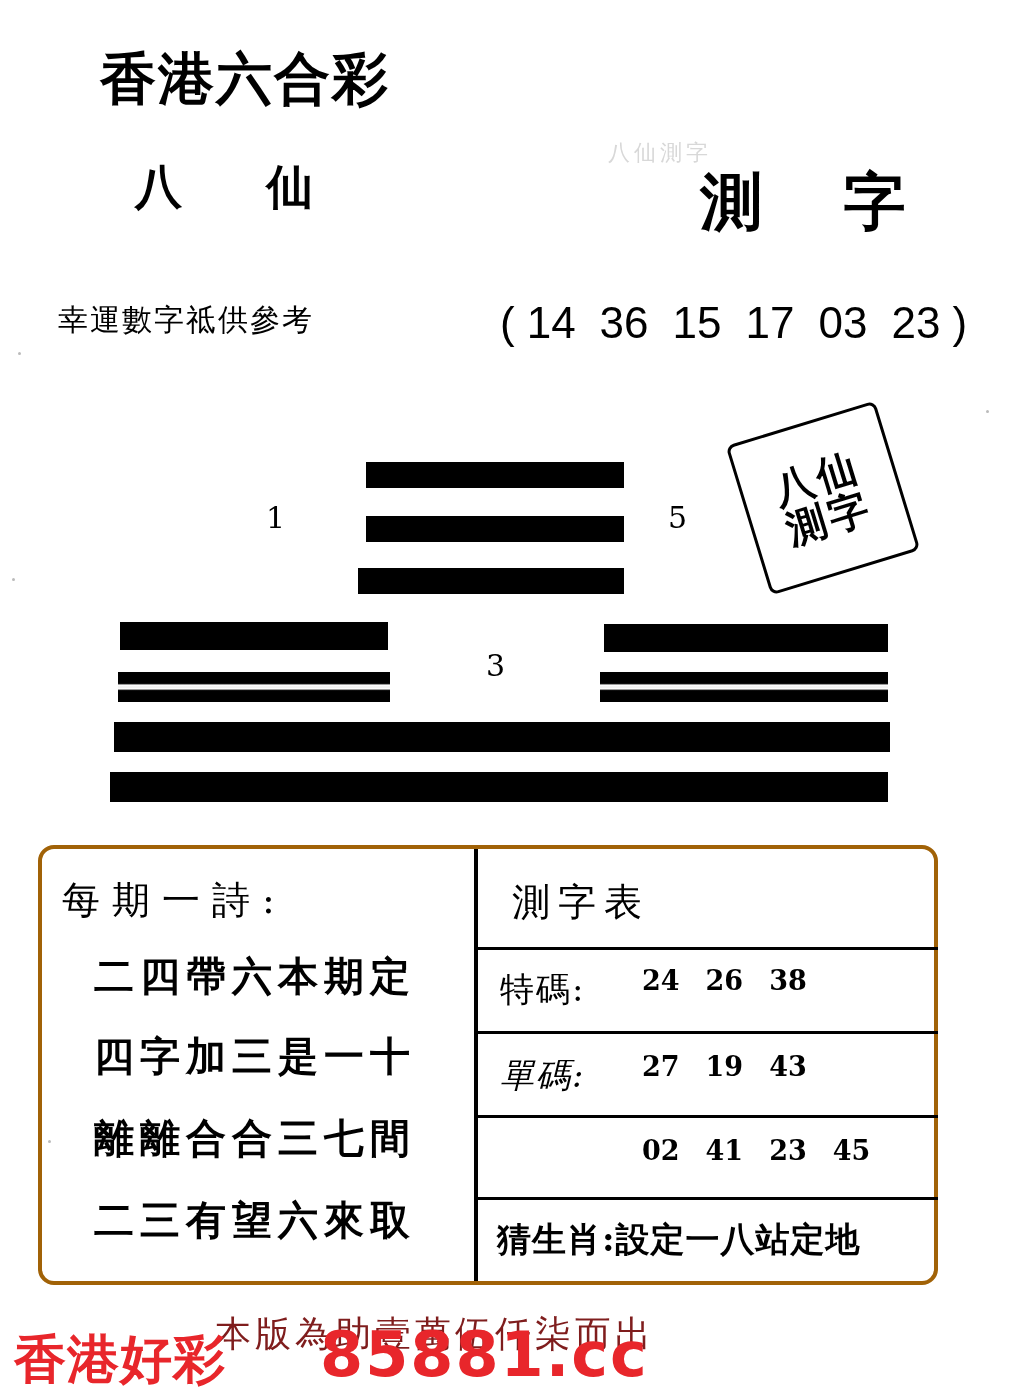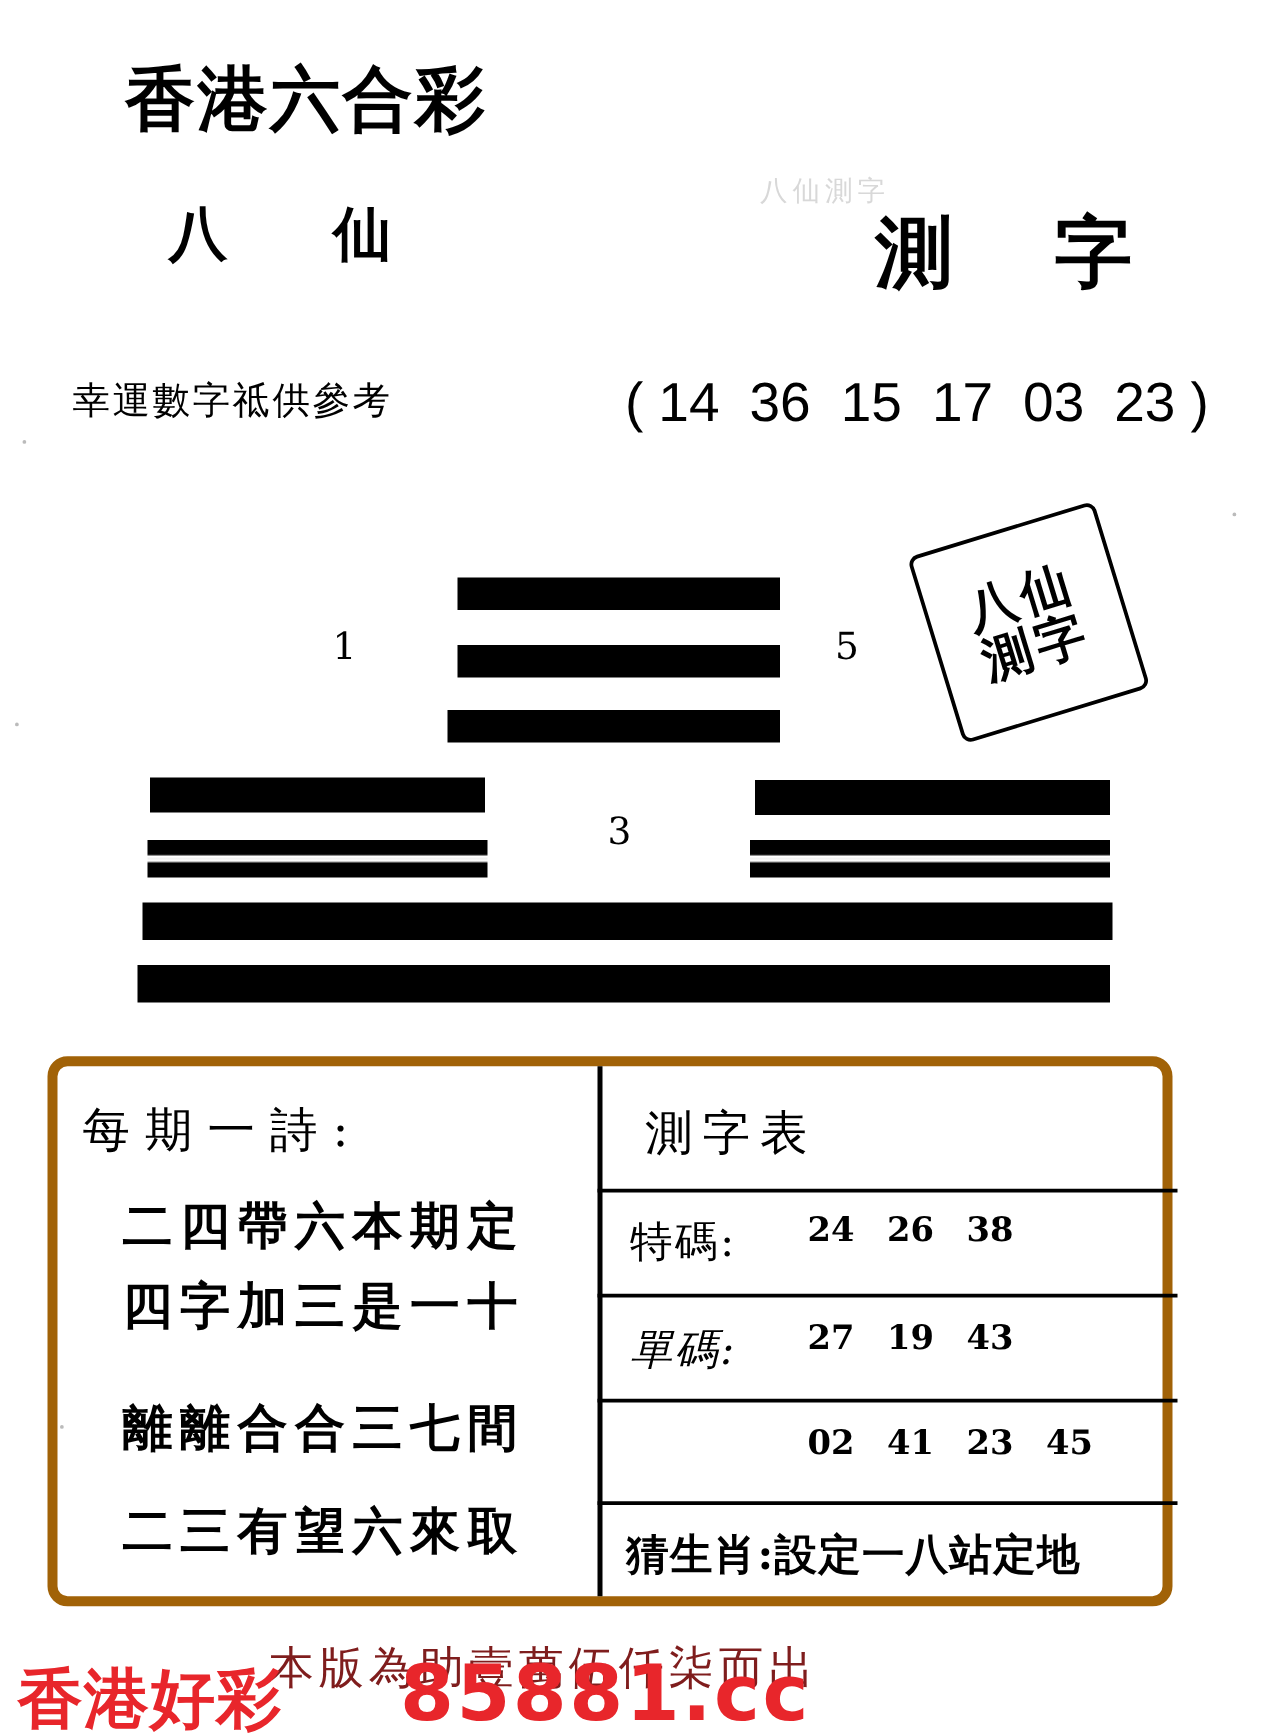--- a/index.html
+++ b/index.html
@@ -127,21 +127,21 @@
   .stamp-txt span {
     letter-spacing: 4px;
   }
   
   .main-box {
     position: absolute;
     left: 38px;
     top: 845px;
     width: 900px;
     height: 440px;
-    border: 8px solid #a16207;
+    border: 4px solid #a16207;
     border-radius: 16px;
     box-sizing: border-box;
   }
   .divider-v {
     position: absolute;
     left: 432px;
     top: 0;
     width: 4px;
     height: 100%;
     background: #000;
@@ -291,21 +291,21 @@
       <span>八仙</span>
       <span>測字</span>
     </div>
   </div>
 
   <div class="main-box">
     <div class="divider-v"></div>
 
     <div class="poem-title">每期一詩:</div>
     <div class="poem-line" style="top:100px;">二四帶六本期定</div>
-    <div class="poem-line" style="top:164px;">四字加三是一十</div>
+    <div class="poem-line" style="top:180px;">四字加三是一十</div>
     <div class="poem-line" style="top:262px;">離離合合三七間</div>
     <div class="poem-line" style="top:344px;">二三有望六來取</div>
 
     <div class="right-title">測字表</div>
 
     <div class="divider-h" style="top:98px;"></div>
     <div class="row-label" style="top:118px;">特碼:</div>
     <div class="row-nums" style="left:600px; top:116px;">
       <span class="n">24</span><span class="n">26</span><span class="n">38</span>
     </div>

